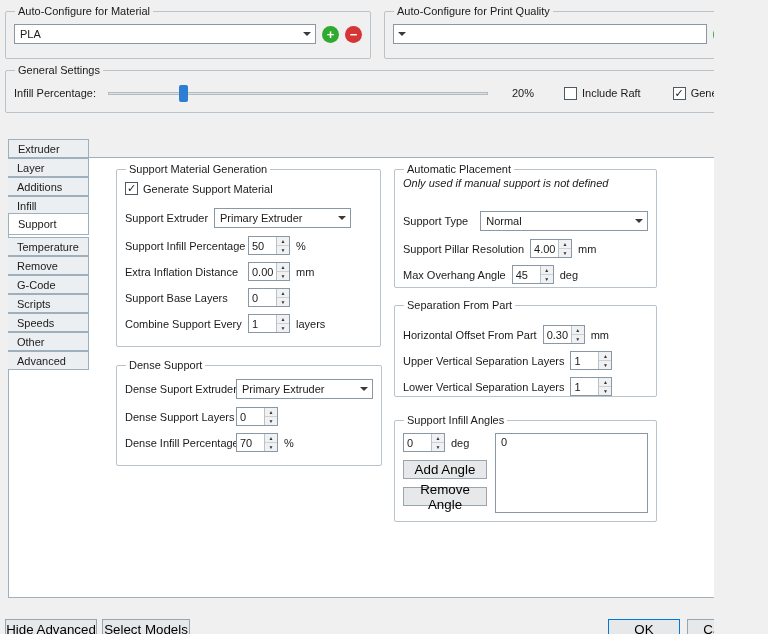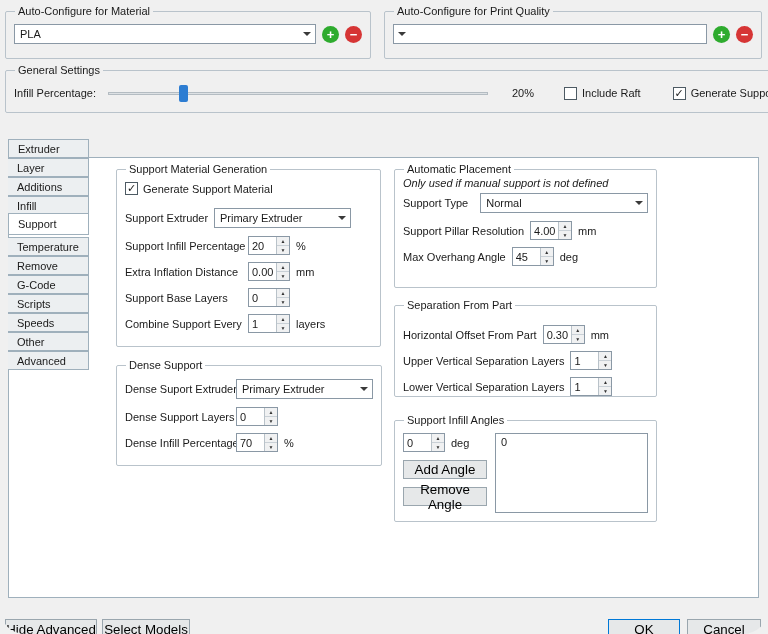--- a/index.html
+++ b/index.html
@@ -2,21 +2,21 @@
 <html><head>
 <meta charset="utf-8">
 <style>
   * { box-sizing: border-box; margin: 0; padding: 0; }
   body {
     font-family: "Liberation Sans", "DejaVu Sans", sans-serif;
     font-size: 11px;
     color: #1a1a1a;
     background: #f0f0f0;
   }
-  #window { position: relative; width: 768px; height: 634px; background: #f0f0f0; overflow: hidden; border-radius: 25px; }
+  #window { position: relative; width: 714px; height: 634px; background: #f0f0f0; overflow: hidden; }
 
   fieldset.group { position: absolute; border: 1px solid #b9c3cb; border-radius: 2px; padding: 2px 8px; }
   fieldset.group > legend { padding: 0 3px; margin-left: 1px; font-size: 11px; white-space: nowrap; }
 
   .row { display: flex; align-items: center; gap: 6px; white-space: nowrap; }
 
   
   .combo { display: flex; align-items: stretch; background: #fff; border: 1px solid #8a98a5; height: 20px; cursor: default; }
   .combo-val { flex: 1; display: flex; align-items: center; padding: 0 5px; overflow: hidden; white-space: nowrap; }
   .combo-btn { width: 16px; display: flex; align-items: center; justify-content: center; }
@@ -153,21 +153,21 @@
         <span class="combo" style="width:137px;">
           <span class="combo-val">Primary Extruder</span>
           <span class="combo-btn">
               <span class="tri-down"></span>
             </span>
         </span>
       </div>
       <div class="row" style="margin-top:8px;">
         <span style="width:117px;">Support Infill Percentage</span>
         <span class="spin">
-          <span class="spin-val">20</span>
+          <span class="spin-val">50</span>
           <span class="spin-btns">
               <span class="spin-up">▲</span>
               <span class="spin-dn">▼</span>
             </span>
         </span>
         <span>%</span>
       </div>
       <div class="row" style="margin-top:7px;">
         <span style="width:117px;">Extra Inflation Distance</span>
         <span class="spin">
@@ -232,21 +232,21 @@
               <span class="spin-dn">▼</span>
             </span>
         </span>
         <span>%</span>
       </div>
     </fieldset>
 
     <fieldset class="group" style="left:385px; top:5px; width:263px; height:125px;">
       <legend>Automatic Placement</legend>
       <div class="row note" style="">Only used if manual support is not defined</div>
-      <div class="row" style="margin-top:4px;">
+      <div class="row" style="margin-top:22px;">
         <span>Support Type</span>
         <span class="combo" style="flex:1; margin-left:6px;">
           <span class="combo-val">Normal</span>
           <span class="combo-btn">
               <span class="tri-down"></span>
             </span>
         </span>
       </div>
       <div class="row" style="margin-top:8px;">
         <span>Support Pillar Resolution</span>

